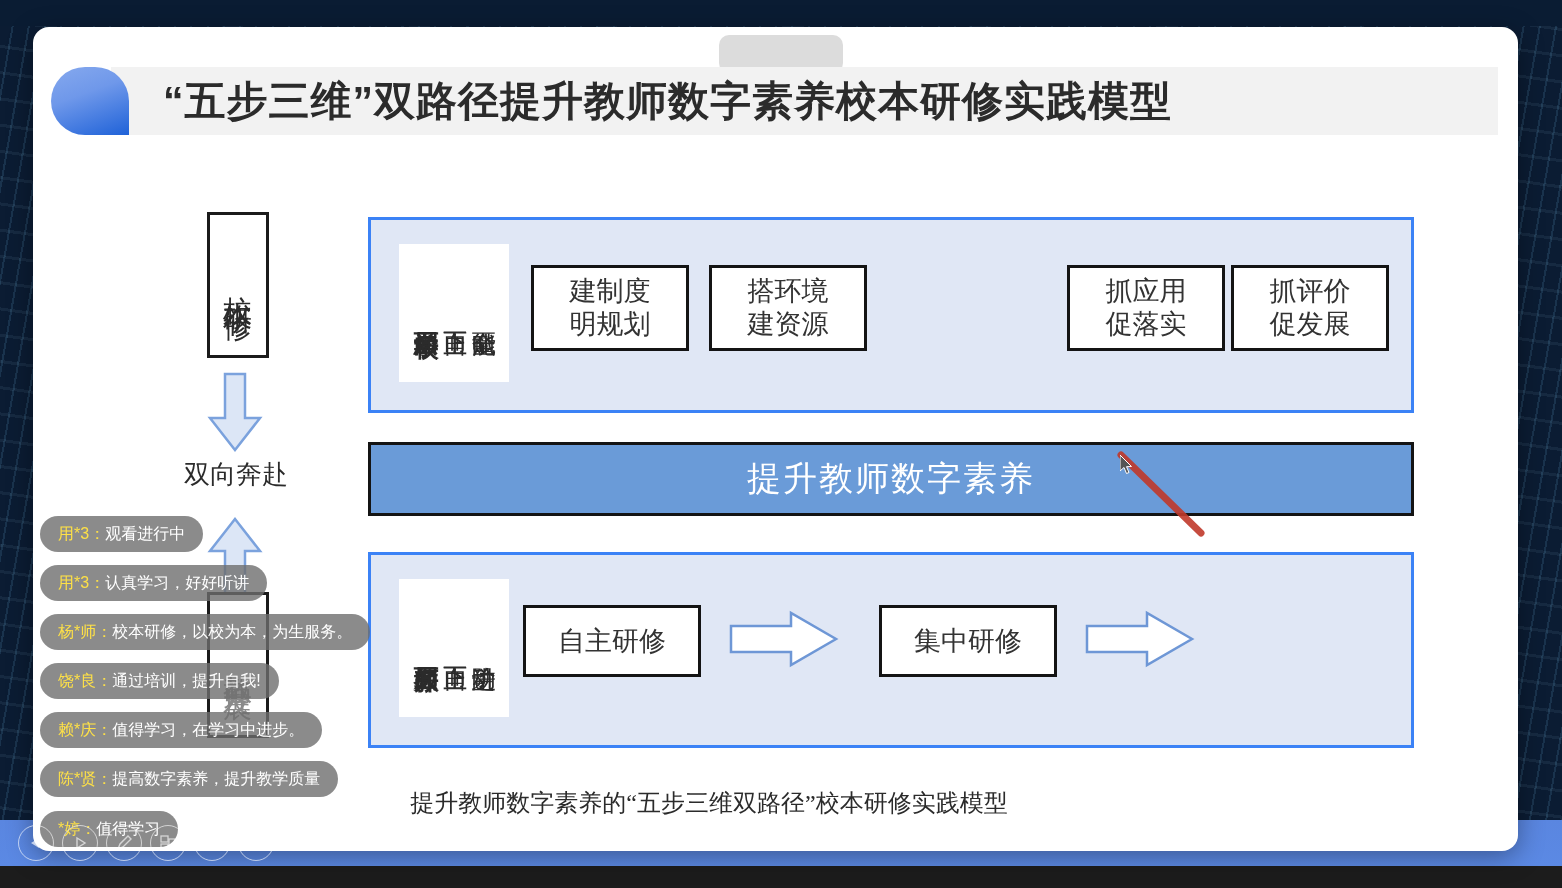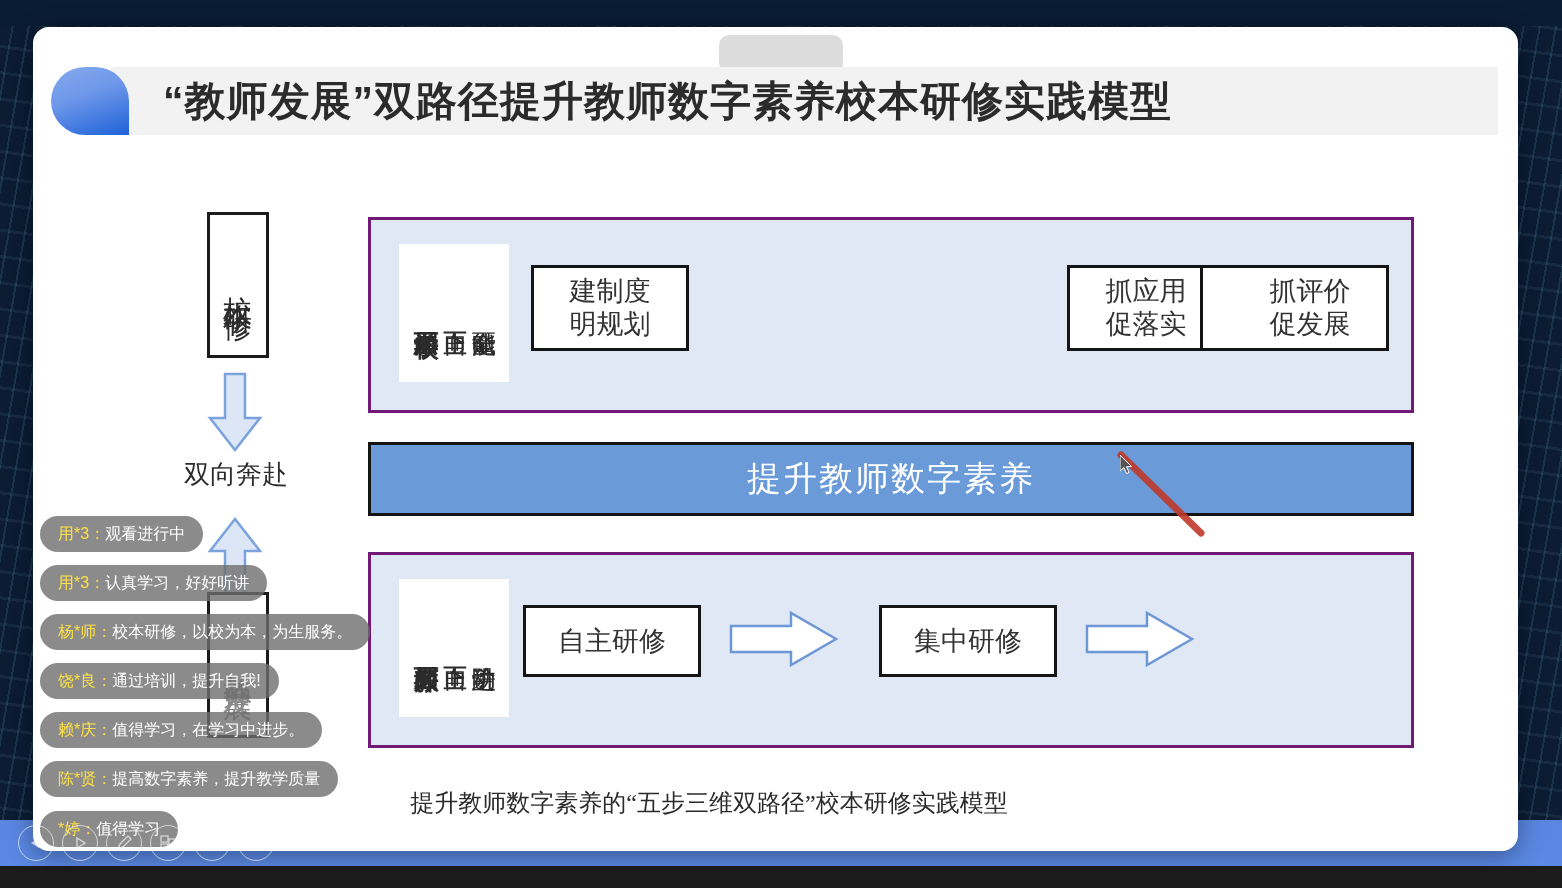--- a/index.html
+++ b/index.html
@@ -67,21 +67,21 @@
     font-size:29px;letter-spacing:6px;}
   #teacher-dev{position:absolute;left:174px;top:445px;width:56px;height:140px;
     font-size:29px;letter-spacing:6px;color:#8a8a8a;background:#fff;}
 
   .arrow-down{position:absolute;left:172px;top:225px;width:60px;height:80px;}
   .arrow-up{position:absolute;left:172px;top:370px;width:60px;height:80px;}
   #dual-label{position:absolute;left:148px;top:310px;width:110px;text-align:center;
     font-family:"Liberation Serif","DejaVu Serif",serif;font-size:26px;color:#2b2b2b;}
 
   
-  .panel{position:absolute;border:3px solid #701a75;background:#e0e7f5;}
+  .panel{position:absolute;border:3px solid #3b82f6;background:#e0e7f5;}
   #panel-school{left:335px;top:70px;width:1040px;height:190px;}
   #panel-teacher{left:335px;top:405px;width:1040px;height:190px;}
 
   .levelbox{
     position:absolute;background:#ffffff;
     display:flex;flex-direction:row-reverse;align-items:center;justify-content:center;
     gap:3px;padding:6px 8px;box-sizing:border-box;
   }
   .lv-col{writing-mode:vertical-rl;text-orientation:upright;
     font-family:"Liberation Serif","DejaVu Serif",serif;color:#2b2b2b;line-height:1.06;}
@@ -91,21 +91,21 @@
   #lvl-school{left:28px;top:24px;width:110px;height:138px;}
   #lvl-teacher{left:28px;top:24px;width:110px;height:138px;}
 
   .stepbox{
     position:absolute;border:3px solid #141414;background:#fff;
     display:flex;flex-direction:column;align-items:center;justify-content:center;
     font-family:"Liberation Serif","DejaVu Serif",serif;
     font-size:27px;color:#333;line-height:1.22;
   }
   .r1{top:45px;width:152px;height:80px;}
-  #s1{left:160px;} #s2{left:338px;} #s3{left:518px;} #s4{left:696px;} #s5{left:829px;padding-left:31px;}
+  #s1{left:160px;} #s2{left:338px;} #s3{left:518px;} #s4{left:696px;} #s5{left:860px;}
 
   .r2{top:50px;height:66px;}
   #t1{left:152px;width:172px;text-align:right;}
   #t2{left:508px;width:172px;text-align:center;}
   #t3{left:864px;width:172px;}
   .rarrow{position:absolute;top:55px;width:110px;height:58px;}
   #ra1{left:358px;} #ra2{left:714px;}
 
   
   #banner{position:absolute;left:335px;top:295px;width:1040px;height:68px;
@@ -144,21 +144,21 @@
 <div id="bluestrip"></div>
 <div id="bottombar"></div>
 
 <div id="slide">
 
   <div id="top-pill"></div>
 
   <div id="titlebar">
     <div id="title-band"></div>
     <div id="title-deco"></div>
-    <div id="title-text">“教师发展”双路径提升教师数字素养校本研修实践模型</div>
+    <div id="title-text">“五步三维”双路径提升教师数字素养校本研修实践模型</div>
   </div>
 
   <div id="diagram">
 
     <div class="vbox" id="school-cycle">校本研修</div>
 
     <svg class="arrow-down" viewBox="0 0 60 80">
       <polygon points="20,2 40,2 40,46 55,46 30,78 5,46 20,46" fill="#dce6f6" stroke="#7ba2dd" stroke-width="2.5"></polygon>
     </svg>
 
@@ -174,20 +174,24 @@
       <div class="levelbox" id="lvl-school">
         <div class="lv-col lv-norm">全面赋能</div>
         <div class="lv-col lv-norm">自上而下</div>
         <div class="lv-col lv-bold">学校层面</div>
       </div>
 
       <div class="stepbox r1" id="s1">
         <span>建制度</span>
         <span>明规划</span>
       </div>
+      <div class="stepbox r1" id="s2">
+        <span>搭环境</span>
+        <span>建资源</span>
+      </div>
       <div class="stepbox r1" id="s4">
         <span>抓应用</span>
         <span>促落实</span>
       </div>
       <div class="stepbox r1" id="s5">
         <span>抓评价</span>
         <span>促发展</span>
       </div>
     </div>
 

